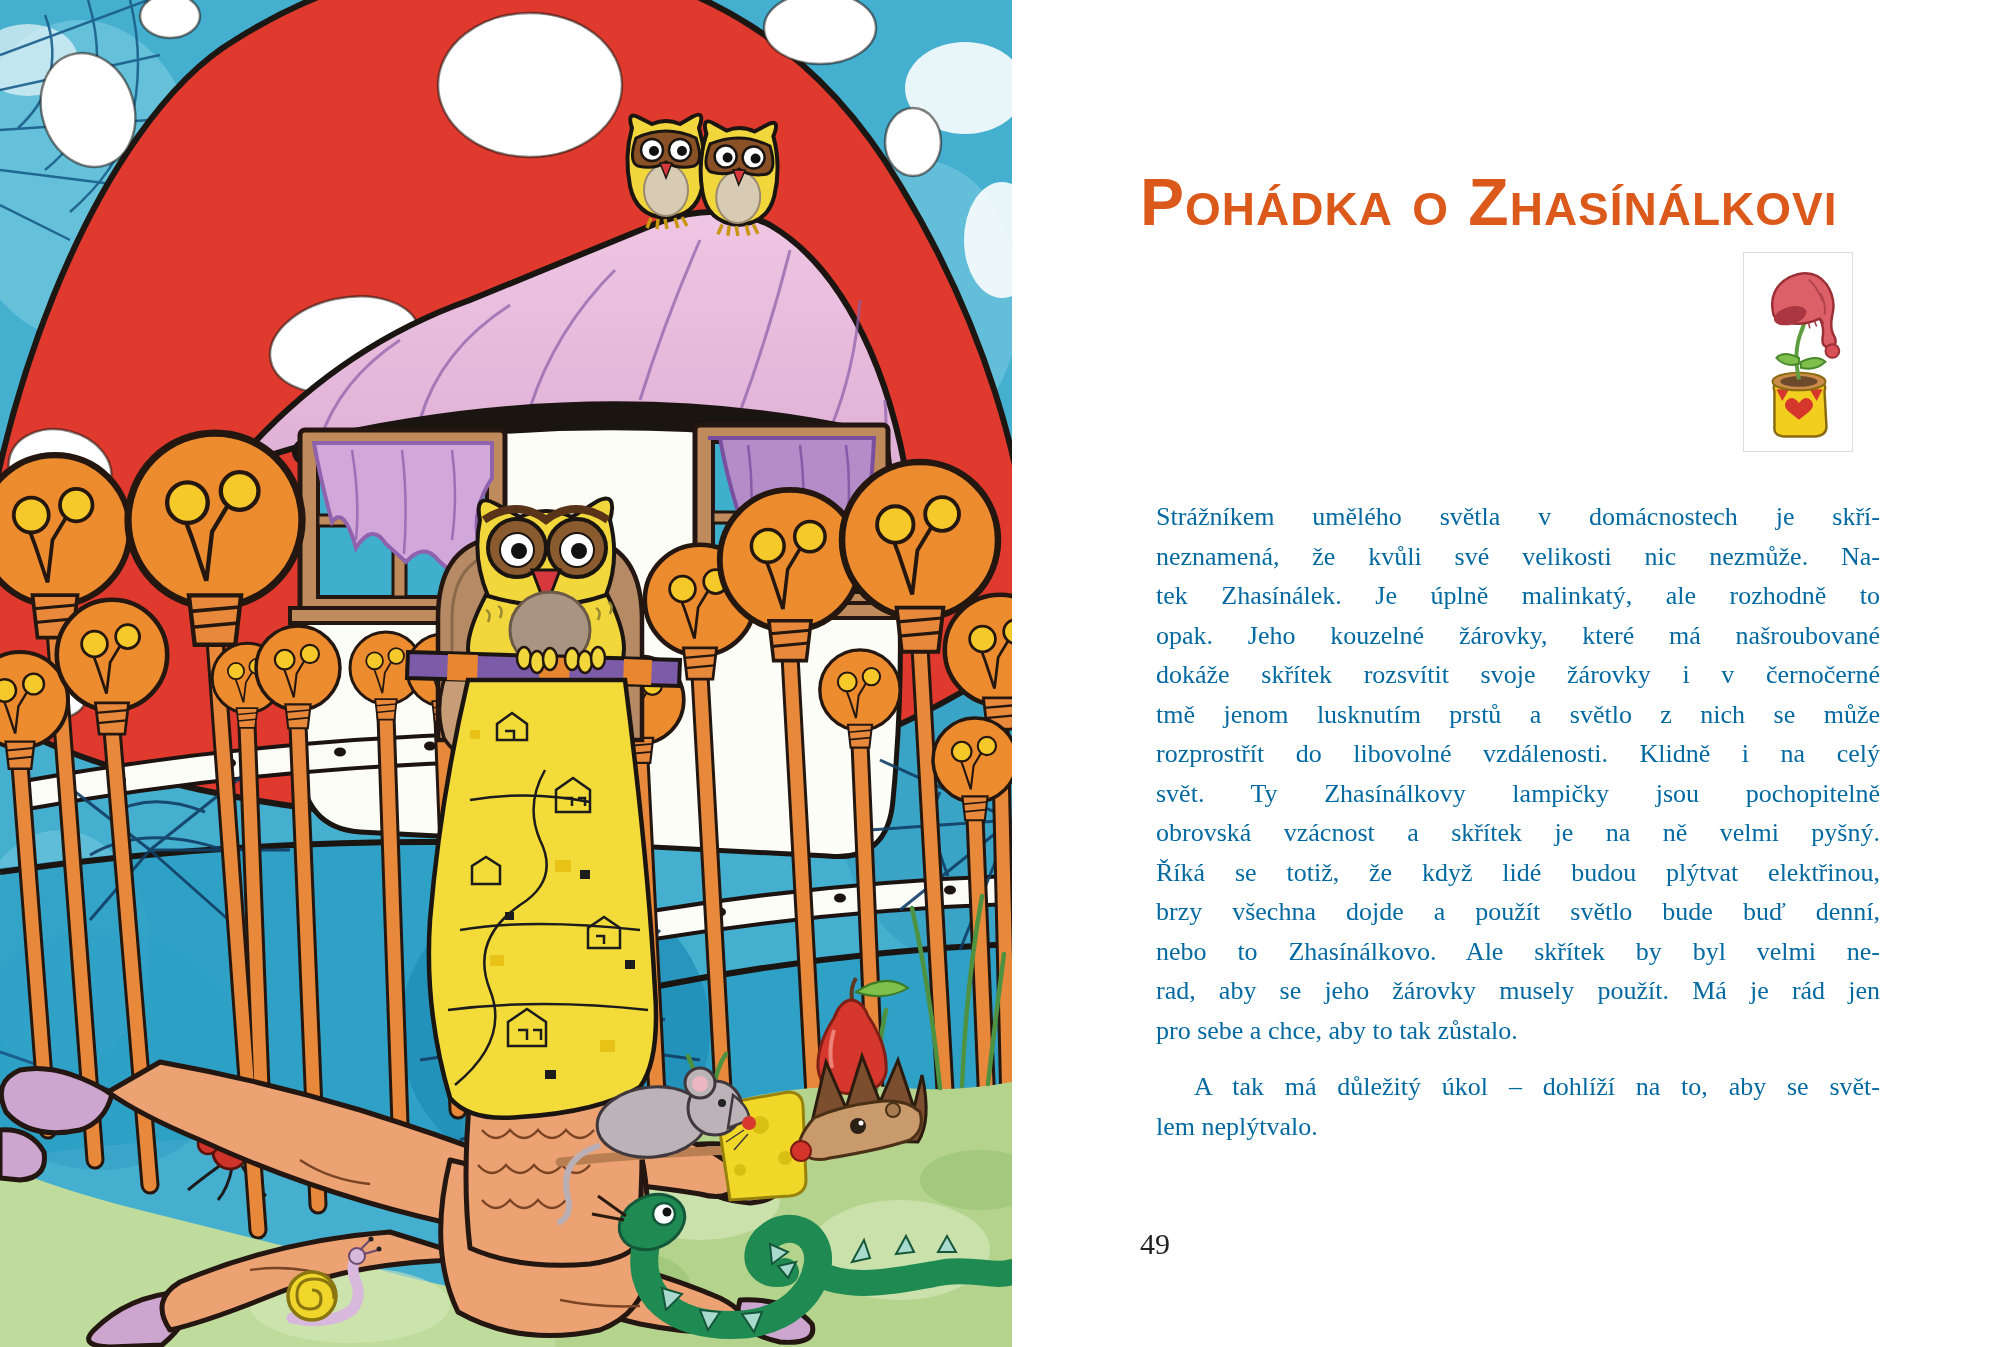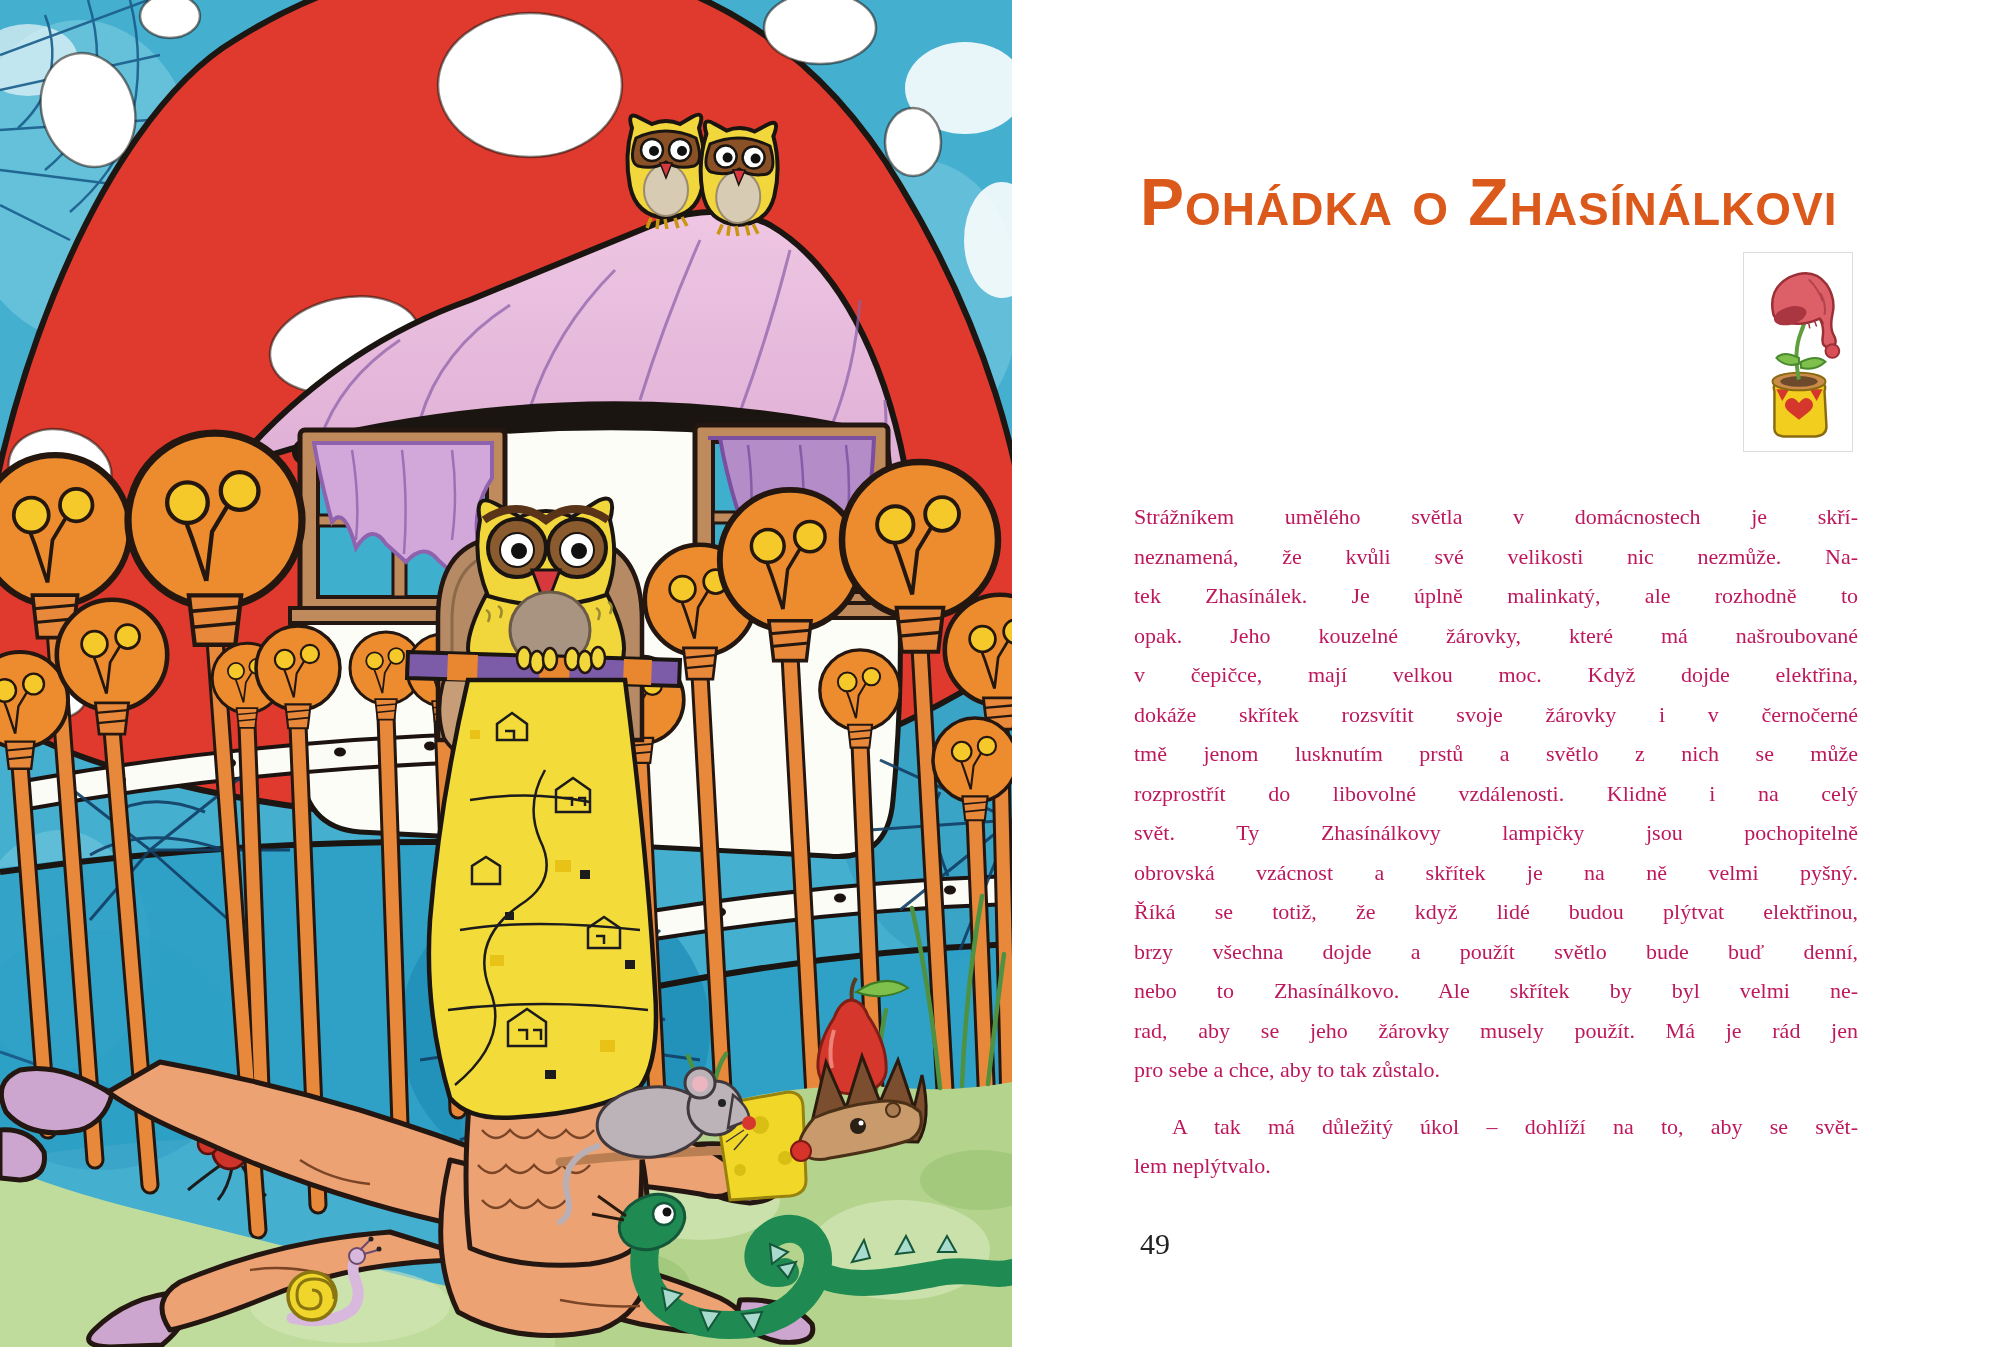--- a/index.html
+++ b/index.html
@@ -9,22 +9,22 @@
   .illustration{position:absolute;left:0;top:0;width:1012px;height:1347px;}
   .illustration svg{display:block;width:100%;height:100%;}
   .page-right{position:absolute;left:1012px;top:0;width:988px;height:1347px;background:#ffffff;}
   .title{position:absolute;left:128px;top:168px;width:724px;
          font-family:"Liberation Sans", sans-serif;font-weight:bold;
          font-variant:small-caps;font-size:66px;line-height:1.05;letter-spacing:1px;
          color:#DC591C;white-space:nowrap;}
   .spot-art{position:absolute;left:731px;top:252px;width:110px;height:200px;
             background:#ffffff;border:1px solid #dcdcdc;box-sizing:border-box;}
   .spot-art svg{display:block;width:100%;height:100%;}
-  .body-text{position:absolute;left:122px;top:497px;width:724px;
-             font-size:22px;line-height:39.5px;color:#be185d;}
+  .body-text{position:absolute;left:144px;top:497px;width:724px;
+             font-size:26px;line-height:39.5px;color:#0369a1;}
   .line{text-align:justify;text-align-last:justify;text-justify:inter-word;
         height:39.5px;overflow:hidden;}
   .line.para-end{text-align-last:left;}
   .line.indent{text-indent:38px;margin-top:17px;}
   .page-number{position:absolute;left:128px;top:1227px;width:724px;
                font-size:30px;color:#222222;}
 </style>
 </head>
 <body>
 
@@ -391,21 +391,20 @@
         <path d="M 78,66 l 3,5 M 72,69 l 2,5 M 66,71 l 1,5" stroke="#9a2f36" stroke-width="1.5"></path>
         <circle cx="90" cy="99" r="7" fill="#D94F58" stroke="#9a2f36" stroke-width="2"></circle>
       </svg>
     </div>
 
     <div class="body-text">
         <div class="line">Strážníkem umělého světla v domácnostech je skří-</div>
         <div class="line">neznamená, že kvůli své velikosti nic nezmůže. Na-</div>
         <div class="line">tek Zhasínálek. Je úplně malinkatý, ale rozhodně to</div>
         <div class="line">opak. Jeho kouzelné žárovky, které má našroubované</div>
-        <div class="line">v čepičce, mají velkou moc. Když dojde elektřina,</div>
         <div class="line">dokáže skřítek rozsvítit svoje žárovky i v černočerné</div>
         <div class="line">tmě jenom lusknutím prstů a světlo z nich se může</div>
         <div class="line">rozprostřít do libovolné vzdálenosti. Klidně i na celý</div>
         <div class="line">svět. Ty Zhasínálkovy lampičky jsou pochopitelně</div>
         <div class="line">obrovská vzácnost a skřítek je na ně velmi pyšný.</div>
         <div class="line">Říká se totiž, že když lidé budou plýtvat elektřinou,</div>
         <div class="line">brzy všechna dojde a použít světlo bude buď denní,</div>
         <div class="line">nebo to Zhasínálkovo. Ale skřítek by byl velmi ne-</div>
         <div class="line">rad, aby se jeho žárovky musely použít. Má je rád jen</div>
         <div class="line para-end">pro sebe a chce, aby to tak zůstalo.</div>

